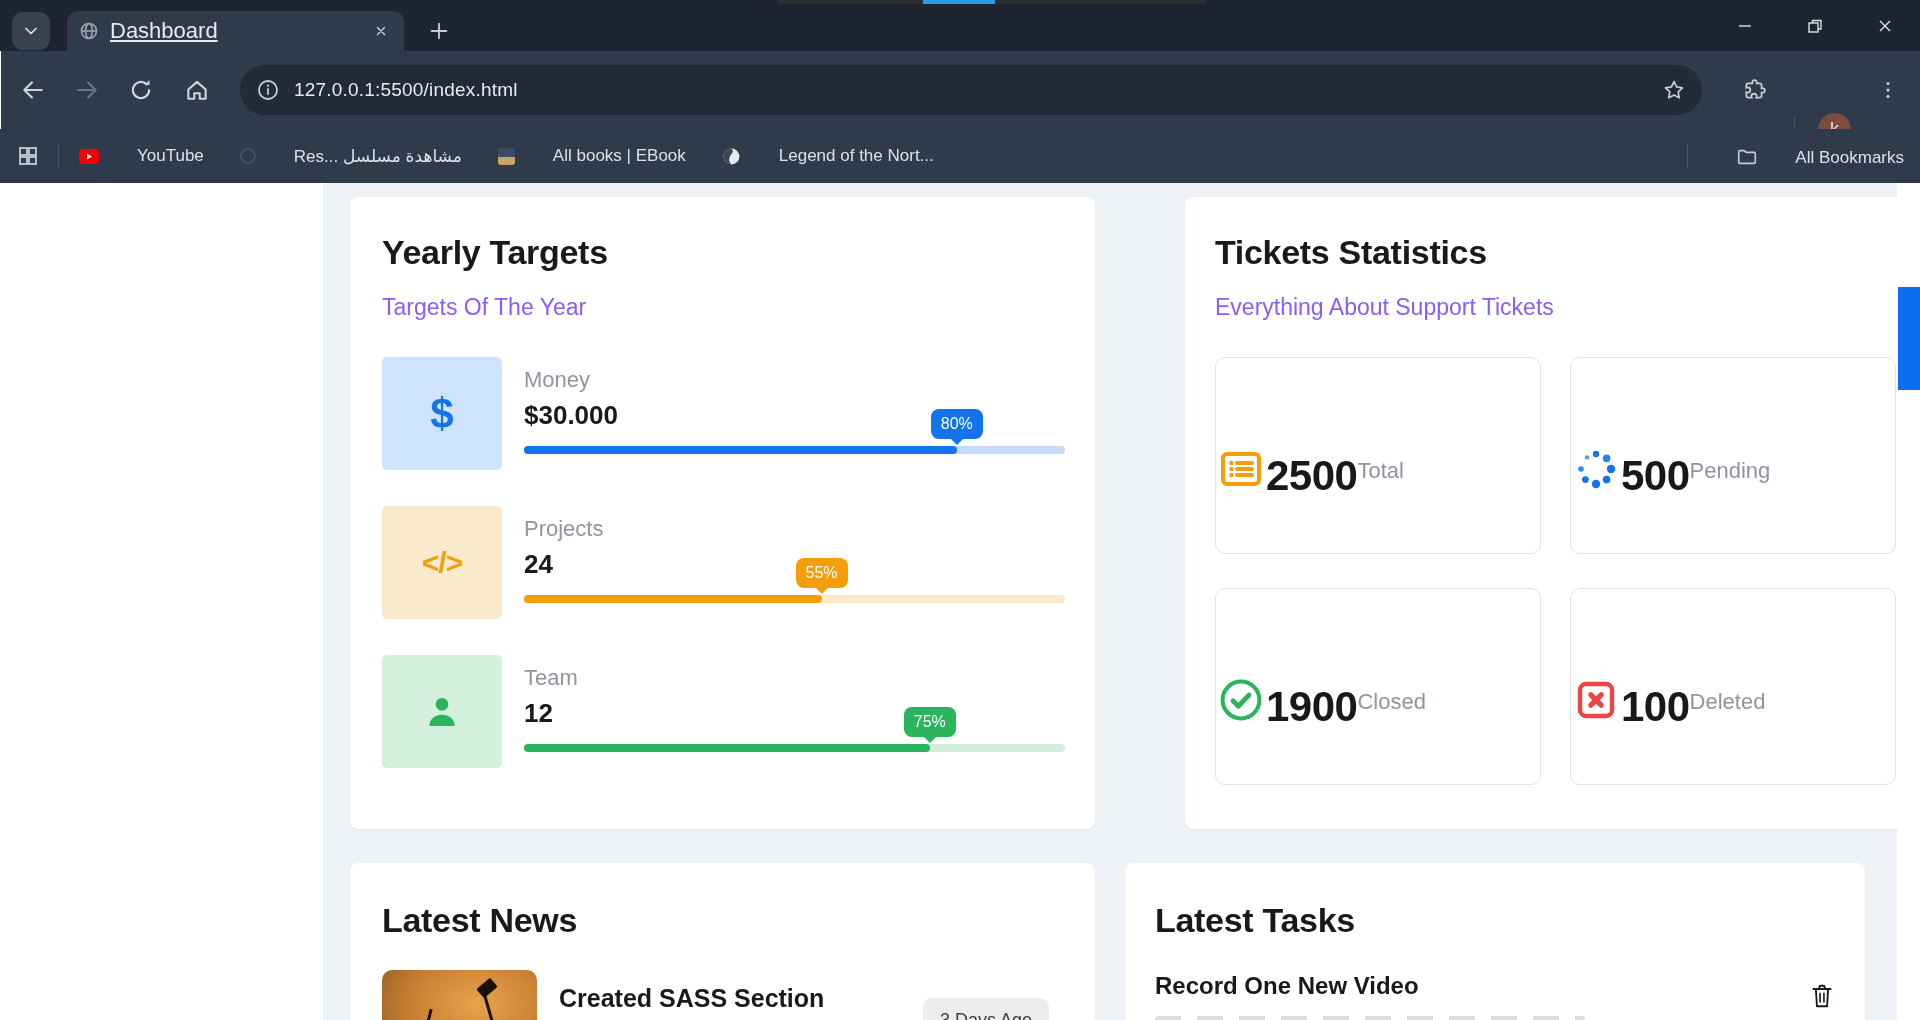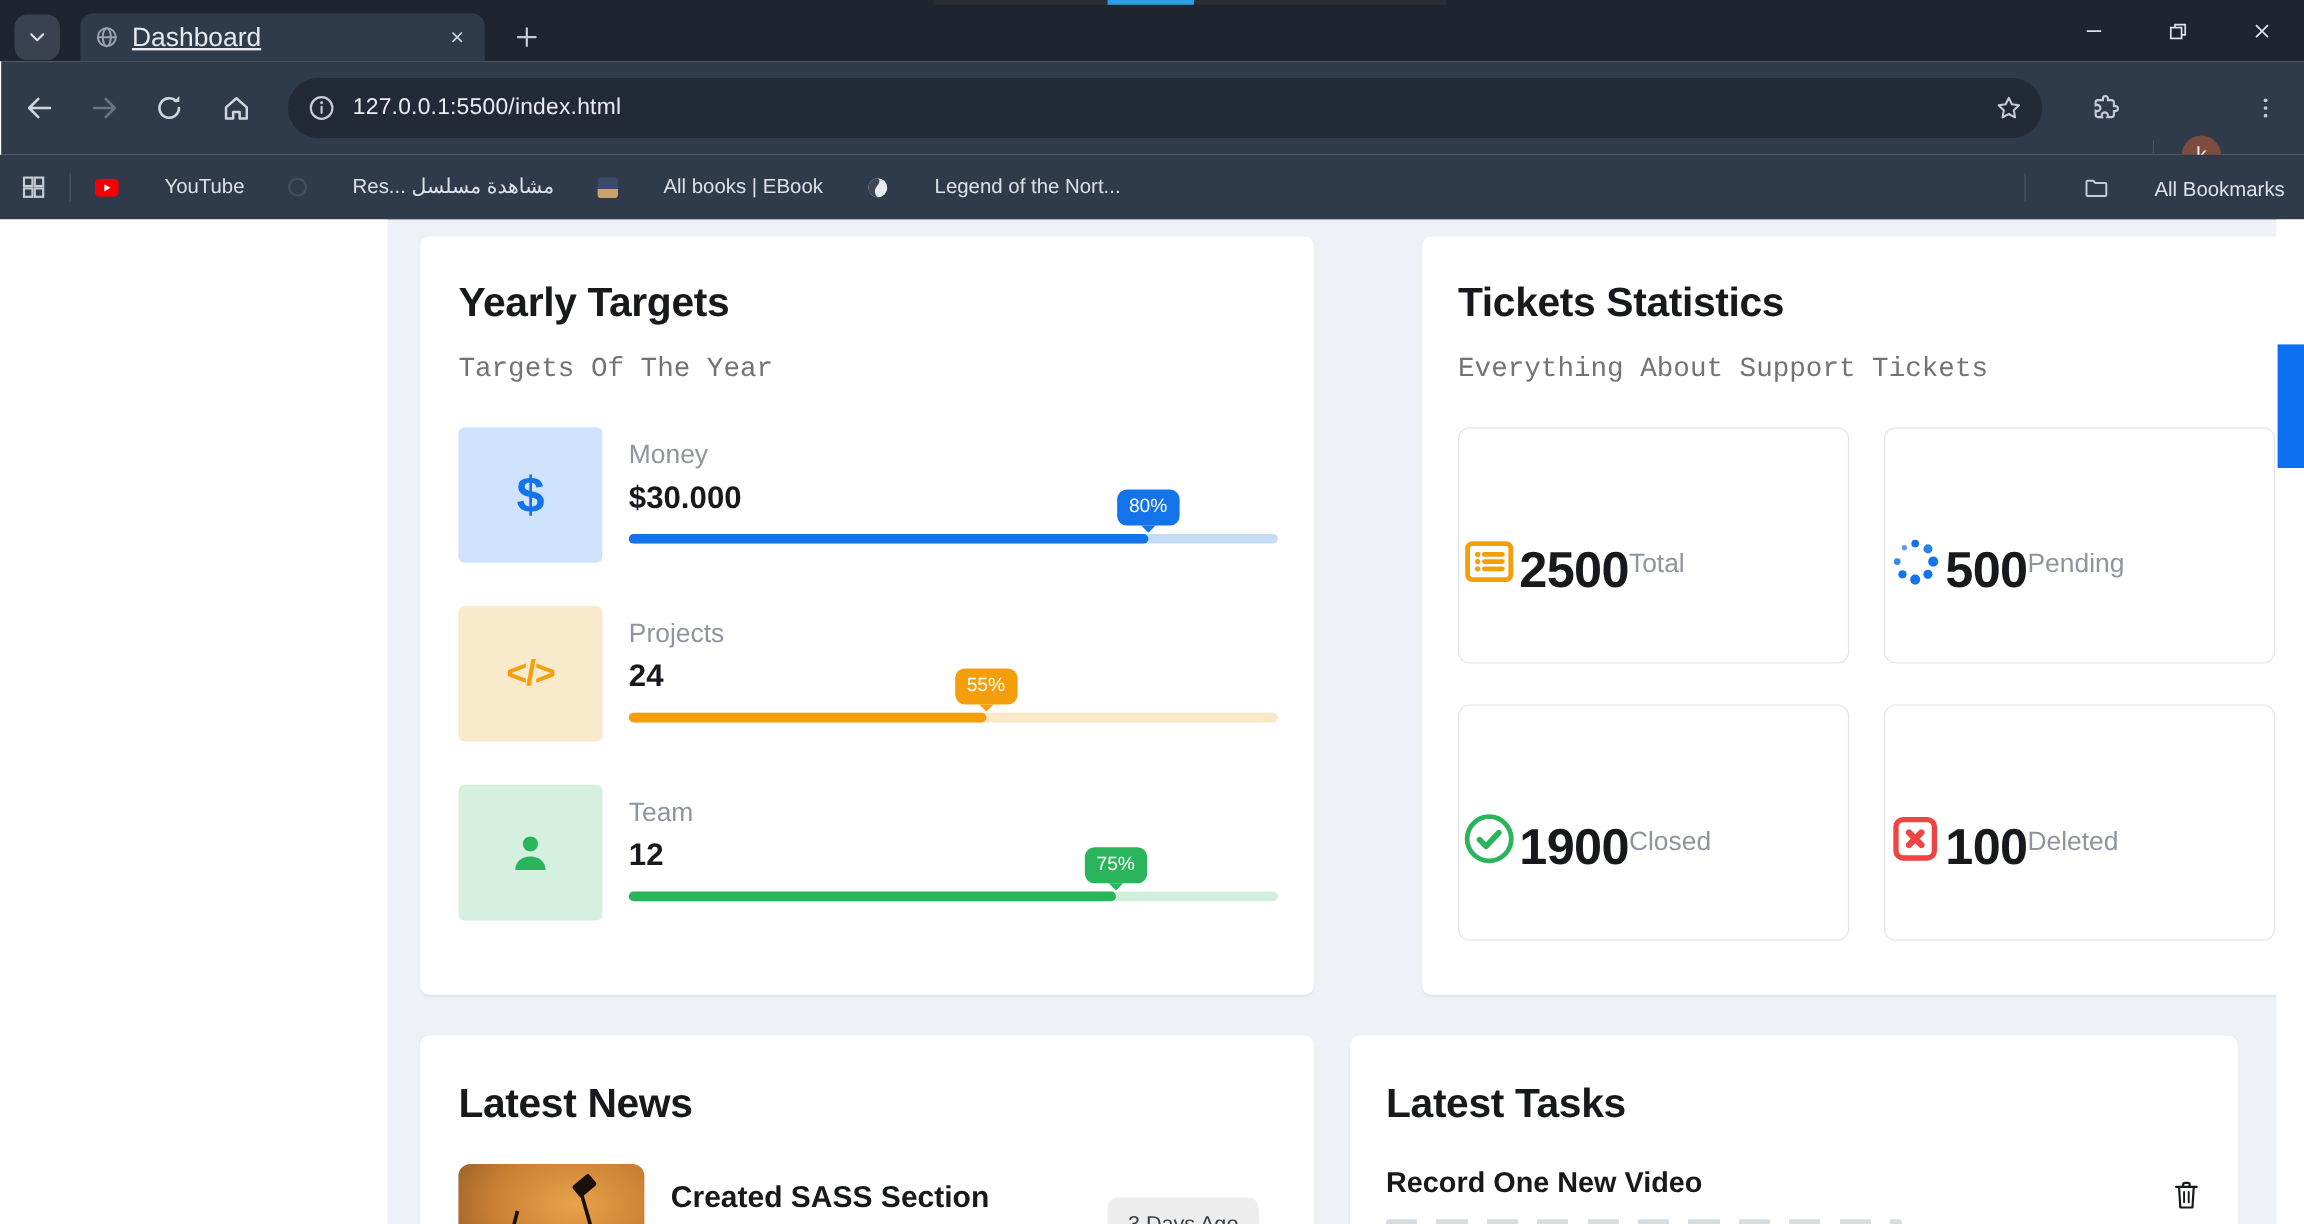--- a/index.html
+++ b/index.html
@@ -39,21 +39,21 @@
   .sidebar { position:absolute; left:0; top:0; width:323px; height:837px; background:#fff; }
   .scroll-track { position:absolute; right:0; top:0; width:23px; height:837px; background:#ffffff; }
   .scroll-thumb { position:absolute; left:1px; top:104px; width:22px; height:103px; background:var(--scrollbar); cursor:pointer; }
 
   .card { position:absolute; background:#fff; border-radius:8px; box-shadow:0 1px 2px rgba(20,30,50,.05); }
   .card-yearly { left:350px; top:14px; width:745px; height:632px; padding:36px 30px 0 32px; }
   .card-tickets { left:1185px; top:14px; width:740px; height:632px; padding:36px 29px 0 30px; }
   .card-news { left:350px; top:680px; width:745px; height:320px; padding:38px 30px 0 32px; }
   .card-tasks { left:1125px; top:680px; width:740px; height:320px; padding:38px 30px 0 30px; }
   .card h1 { font-size:34px; font-weight:700; color:#17191c; letter-spacing:-.3px; }
-  .card .subtitle { margin-top:22px; font-size:23px; color:#737373;font-family:Liberation Mono, monospace; }
+  .card .subtitle { margin-top:22px; font-size:23px; color:#8b5cf6; }
 
   
   .targets { margin-top:36px; }
   .target-row { display:flex; margin-bottom:36px; }
   .t-iconbox { width:120px; height:113px; border-radius:5px; background:var(--box); display:flex; align-items:center; justify-content:center; flex:0 0 auto; }
   .t-dollar { font-size:42px; font-weight:700; color:var(--accent); }
   .t-code { font-size:30px; font-weight:700; color:var(--accent); letter-spacing:-1px; }
   .t-right { flex:1; margin-left:22px; padding-top:10px; }
   .t-label { font-size:22px; color:#8e95a0; }
   .t-value { margin-top:7px; font-size:26px; font-weight:700; color:#17191c; }

